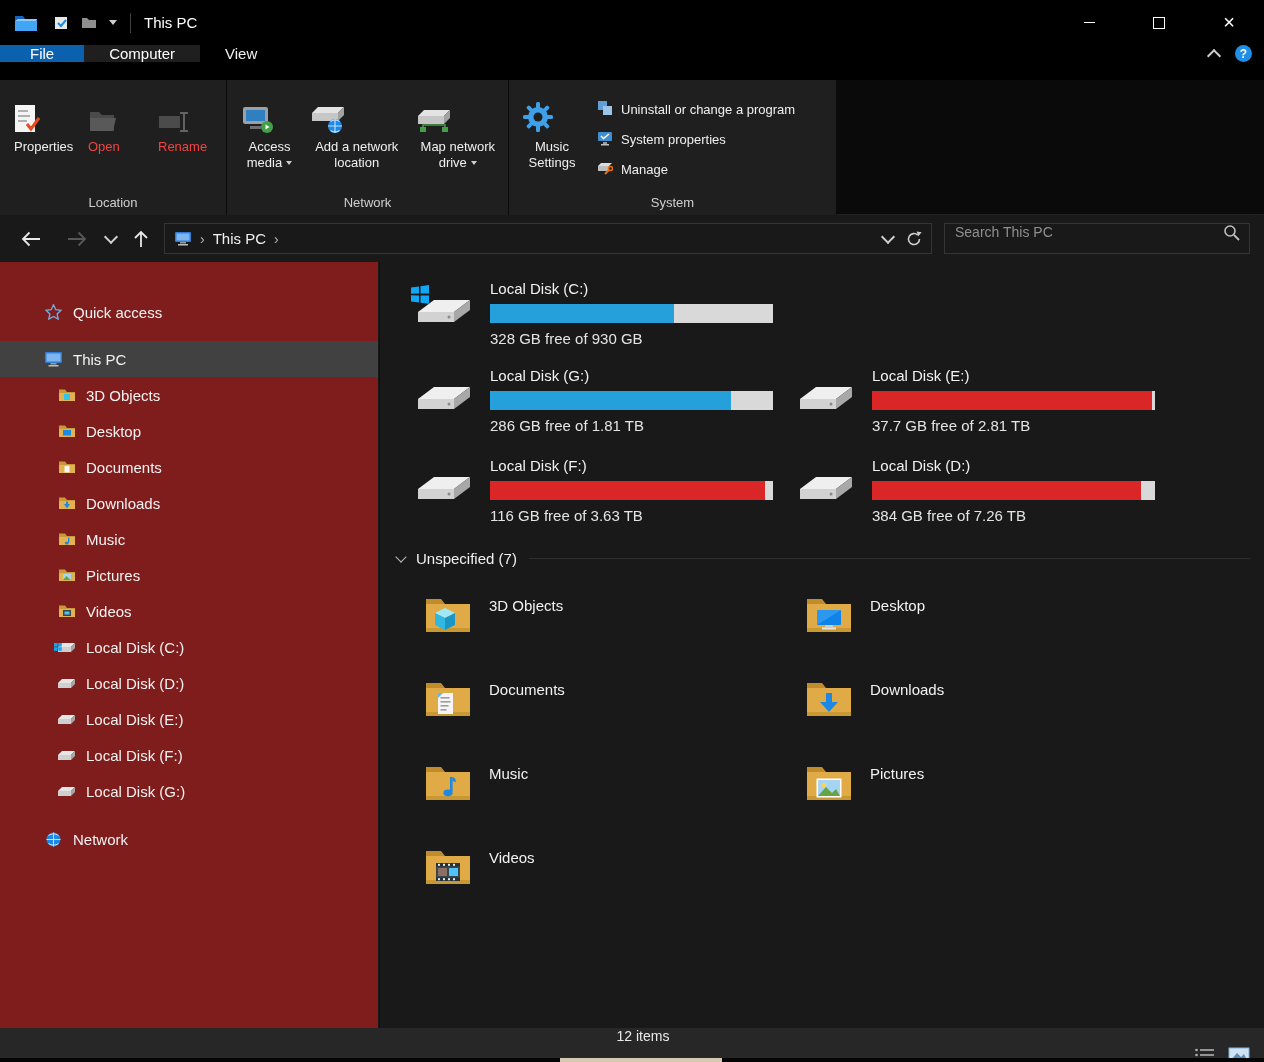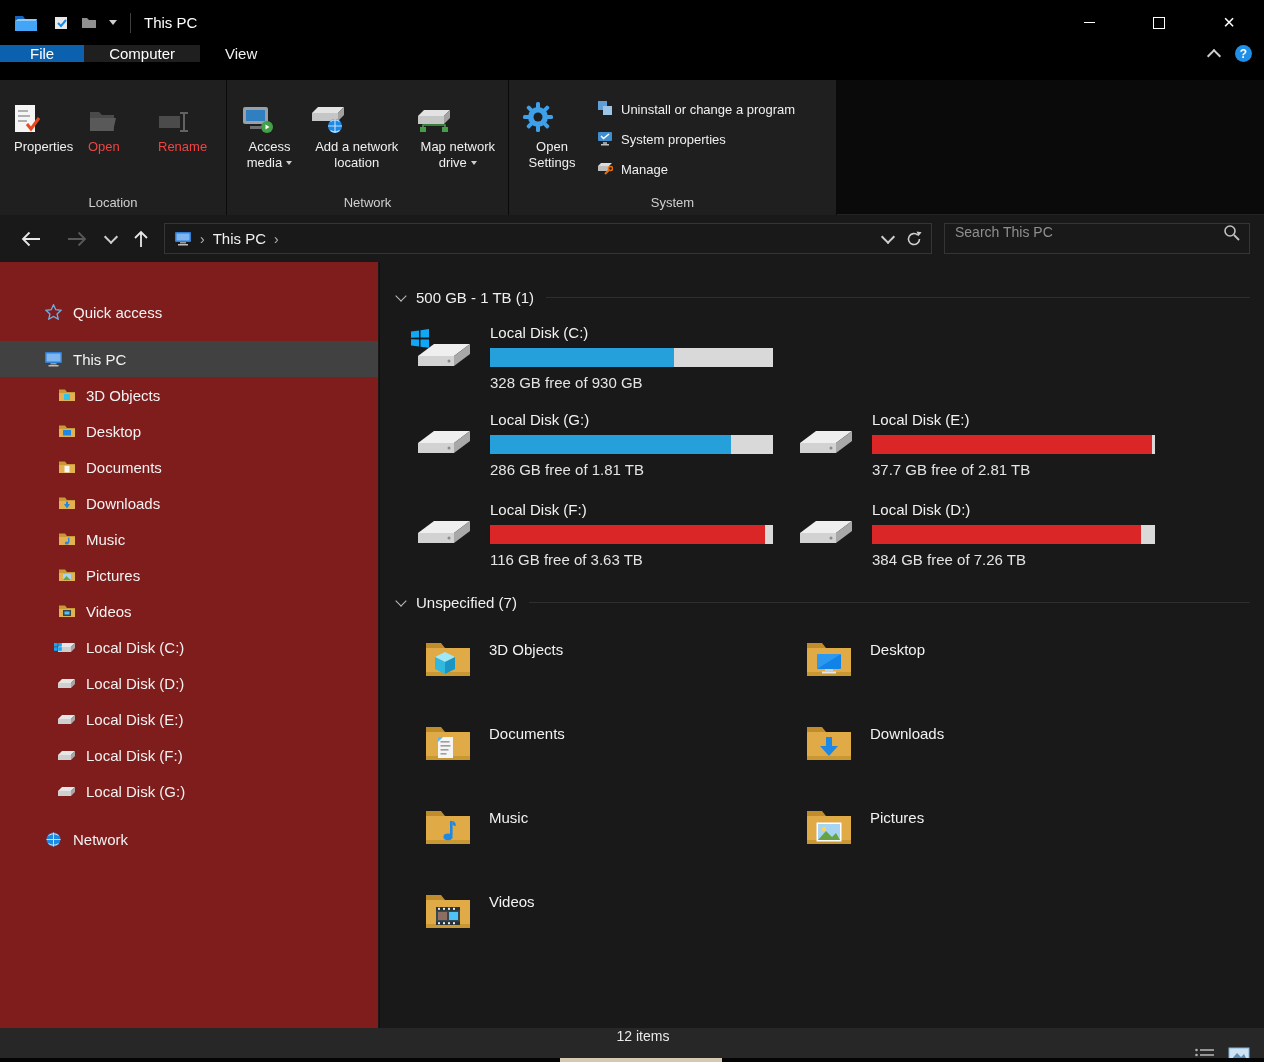--- a/index.html
+++ b/index.html
@@ -257,21 +257,21 @@
                   <g fill="#3fa0ea">
                     <rect x="15" y="2" width="4" height="30" rx="1.5"></rect>
                     <rect x="15" y="2" width="4" height="30" rx="1.5" transform="rotate(45 17 17)"></rect>
                     <rect x="15" y="2" width="4" height="30" rx="1.5" transform="rotate(90 17 17)"></rect>
                     <rect x="15" y="2" width="4" height="30" rx="1.5" transform="rotate(135 17 17)"></rect>
                     <circle cx="17" cy="17" r="10"></circle>
                   </g>
                   <circle cx="17" cy="17" r="4.5" fill="#1f1f1f"></circle>
                 </svg>
             </div>
-            <div class="rlabel"><span>Open Settings</span></div>
+            <div class="rlabel"><span>Music Settings</span></div>
           </div>
           <div class="smallcol">
             <div class="sbtn">
               <span><svg width="16" height="16" viewBox="0 0 16 16">
                     <rect x="1" y="1" width="9" height="9" fill="#5f9ed6"></rect>
                     <rect x="6" y="6" width="9" height="9" fill="#9cc3e8"></rect>
                   </svg></span>
               <span>Uninstall or change a program</span>
             </div>
             <div class="sbtn">
@@ -510,25 +510,20 @@
             <circle cx="8.5" cy="8.5" r="7" fill="#1e88e5"></circle>
             <path d="M1.5 8.5 h14 M8.5 1.5 v14 M3.5 4.5 a9 9 0 0 1 10 0 M3.5 12.5 a9 9 0 0 0 10 0" stroke="#bbdefb" stroke-width="1" fill="none"></path>
           </svg>
         </span>
       <span>Network</span>
     </div>
   </div>
 
   <div class="content">
 
-    <div class="group-header gh1">
-      <div class="chev"></div>
-      <span class="gh-text">500 GB - 1 TB (1)</span>
-      <div class="gh-line"></div>
-    </div>
 
     <div class="drow m1">
       <div class="drive col1">
         <div class="dicon">
           <svg width="56" height="30" viewBox="0 0 56 30">
               <polygon points="2,16 18,4 54,4 38,16" fill="#efefef"></polygon>
               <rect x="2" y="16" width="36" height="10" fill="#d2d2d2"></rect>
               <polygon points="38,16 54,4 54,14 38,26" fill="#a8a8a8"></polygon>
               <circle cx="33" cy="21" r="1.5" fill="#8a8a8a"></circle>
             </svg>

